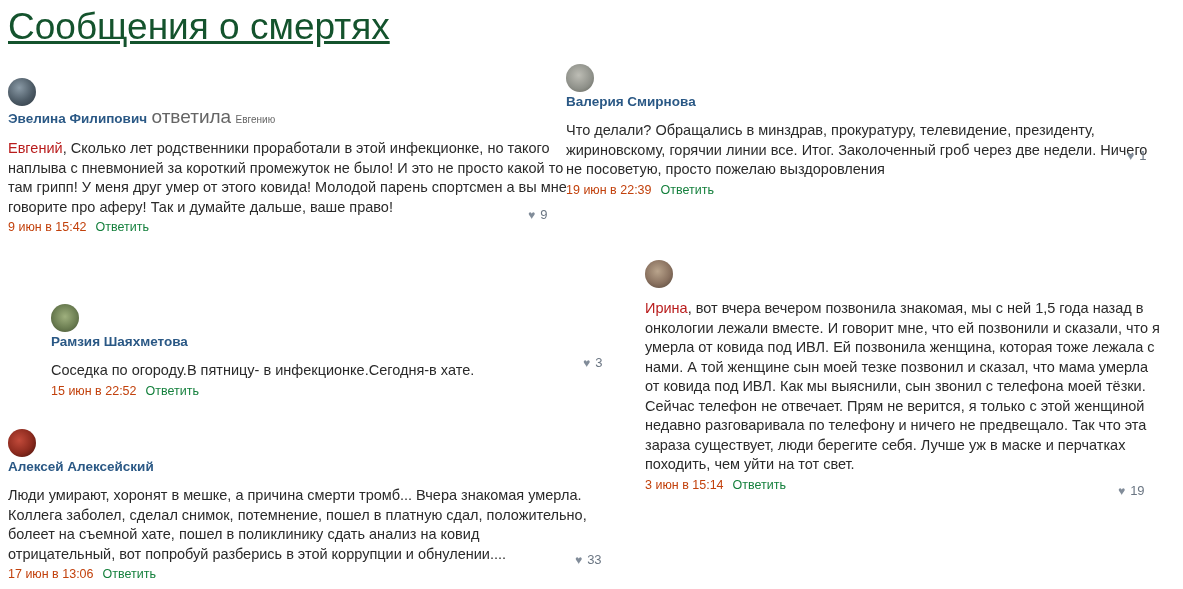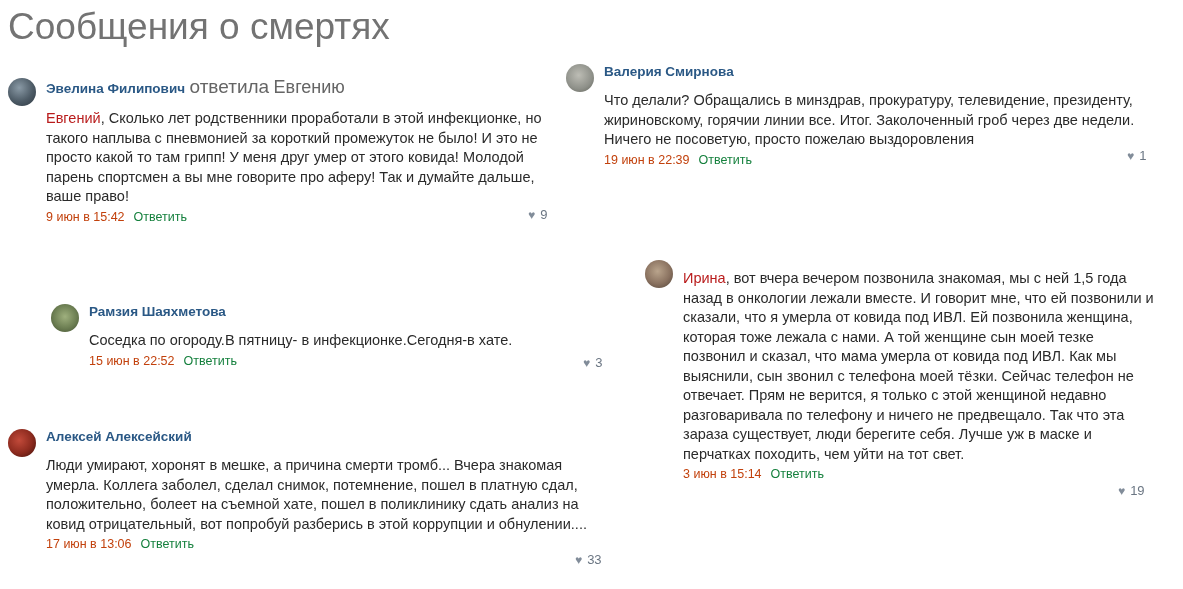--- a/index.html
+++ b/index.html
@@ -14,29 +14,31 @@
     color: #2a2a2a;
     position: relative;
     overflow: hidden;
   }
   #page-title {
     position: absolute;
     left: 8px;
     top: 4px;
     font-size: 37px;
     font-weight: 400;
-    color: #737373;
+    color: #14532d;
     letter-spacing: 0px;
     line-height: 46px;
     white-space: nowrap;
+    text-decoration: underline;
   }
   .comment {
     position: absolute;
     display: flex;
     align-items: flex-start;
+    flex-direction: column;
   }
   .avatar {
     width: 28px;
     height: 28px;
     border-radius: 50%;
     flex: 0 0 28px;
     margin-right: 10px;
     margin-top: 2px;
     background: #c8ccd1;
     overflow: hidden;
@@ -57,21 +59,21 @@
     display: inline;
     cursor: pointer;
   }
   .reply-to {
     font-size: 19px;
     color: #656565;
     font-weight: normal;
     display: inline;
   }
   .reply-to-name {
-    font-size: 18px;
+    font-size: 10px;
     color: #656565;
     font-weight: normal;
     display: inline;
   }
   .text {
     font-size: 14.5px;
     line-height: 19.5px;
     color: #2a2a2a;
     margin-top: 11px;
     word-wrap: break-word;

